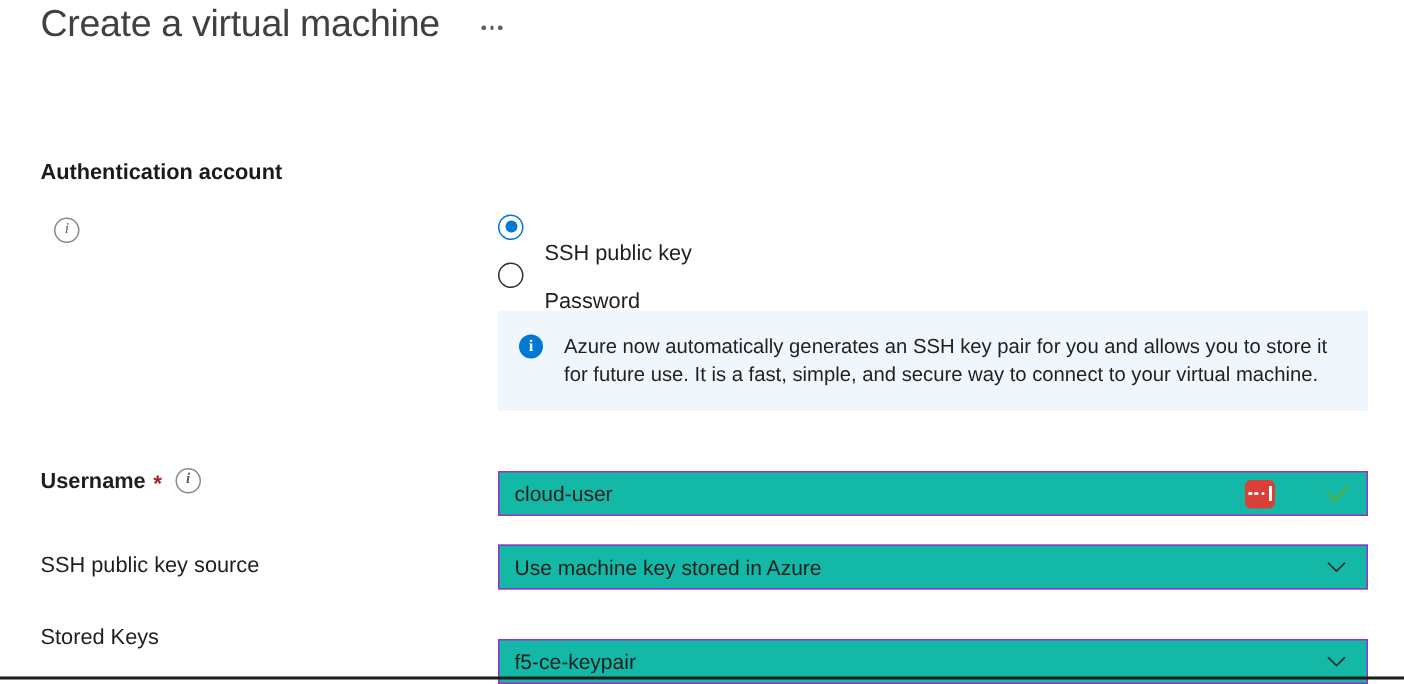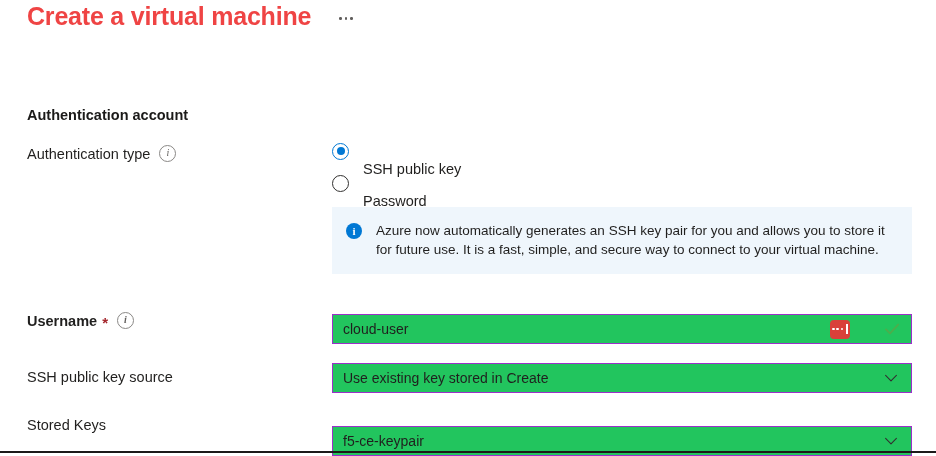--- a/index.html
+++ b/index.html
@@ -20,23 +20,23 @@
   .title-row {
     position: absolute;
     left: 27px;
     top: 2px;
     display: flex;
     align-items: center;
     gap: 26px;
   }
   .page-title {
     font-size: 25px;
-    font-weight: 700;
+    font-weight: 400;
     letter-spacing: -0.2px;
-    color: #ef4444;
+    color: #404040;
     white-space: nowrap;
   }
   .ellipsis-menu {
     display: flex;
     align-items: flex-end;
     gap: 3px;
     padding: 6px 2px 2px 2px;
     cursor: pointer;
   }
   .ellipsis-menu i {
@@ -192,21 +192,21 @@
   }
 
   
   .field {
     position: absolute;
     left: 332px;
     width: 580px;
     height: 30px;
     box-sizing: border-box;
     border: 1.5px solid #9b30c9;
-    background: #22c55e;
+    background: #14b8a6;
     display: flex;
     align-items: center;
     padding: 0 8px 0 10px;
     gap: 27px;
   }
   .field-value {
     font-size: 14px;
     color: #201f1e;
     flex: 1;
     white-space: nowrap;
@@ -272,21 +272,20 @@
     <i></i>
     <i></i>
   </div>
 </div>
 
 <div class="form-area">
 
   <div class="section-heading">Authentication account</div>
 
   <div class="row-label" style="top:145px;">
-    <span>Authentication type</span>
     <span class="info-outline"></span>
   </div>
 
   <div class="radio-group">
     <div class="radio-item">
       <span class="radio-mark checked"></span>
       <span class="radio-label">SSH public key</span>
     </div>
     <div class="radio-item">
       <span class="radio-mark"></span>
@@ -314,21 +313,21 @@
     </span>
     <svg class="check-icon" viewBox="0 0 18 18">
       <path d="M3 9.4 L7 13.4 L15.2 4.6" fill="none" stroke="#4cae4c" stroke-width="1.9" stroke-linecap="round" stroke-linejoin="round"></path>
     </svg>
   </div>
 
   <div class="row-label" style="top:369px;">
     <span>SSH public key source</span>
   </div>
   <div class="field" style="top:363px;">
-    <span class="field-value">Use existing key stored in Create</span>
+    <span class="field-value">Use machine key stored in Azure</span>
     <svg class="chevron" viewBox="0 0 16 16">
       <path d="M2.6 5.4 L8 10.8 L13.4 5.4" fill="none" stroke="#323130" stroke-width="1.1" stroke-linecap="round" stroke-linejoin="round"></path>
     </svg>
   </div>
 
   <div class="row-label" style="top:417px;justify-content:center;">
     <span>Stored Keys</span>
   </div>
   <div class="field" style="top:426px;">
     <span class="field-value">f5-ce-keypair</span>

